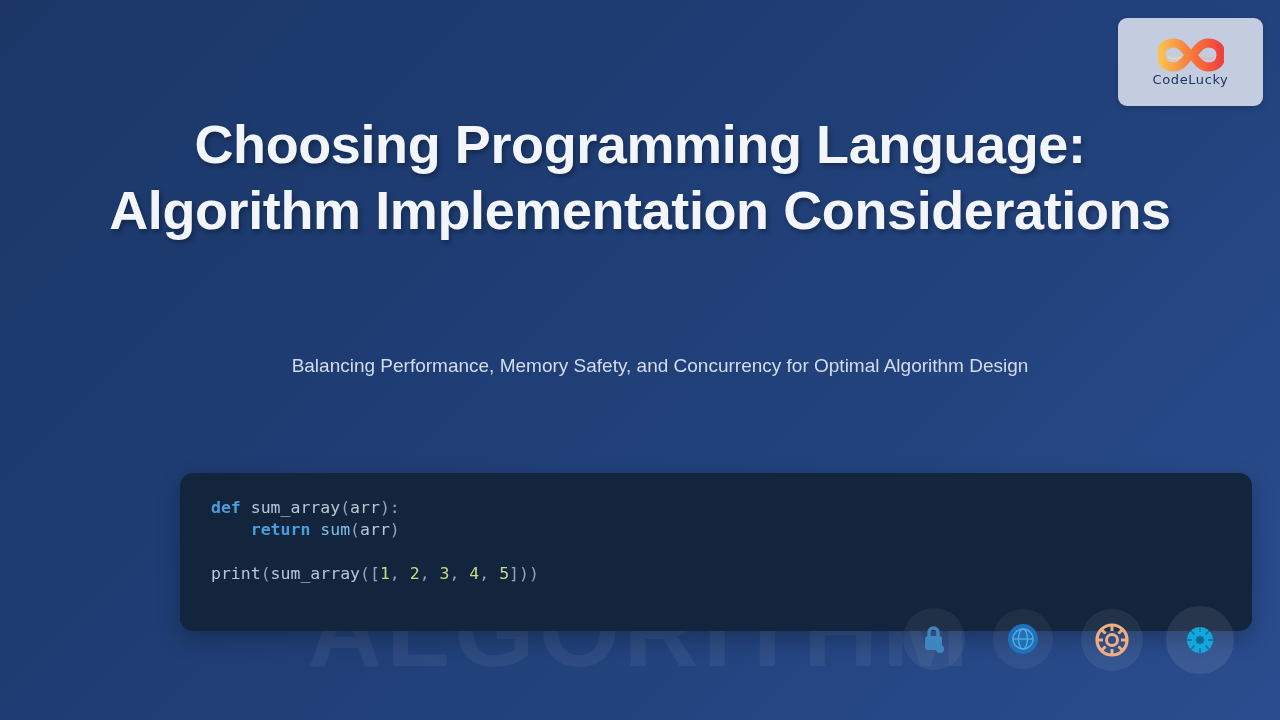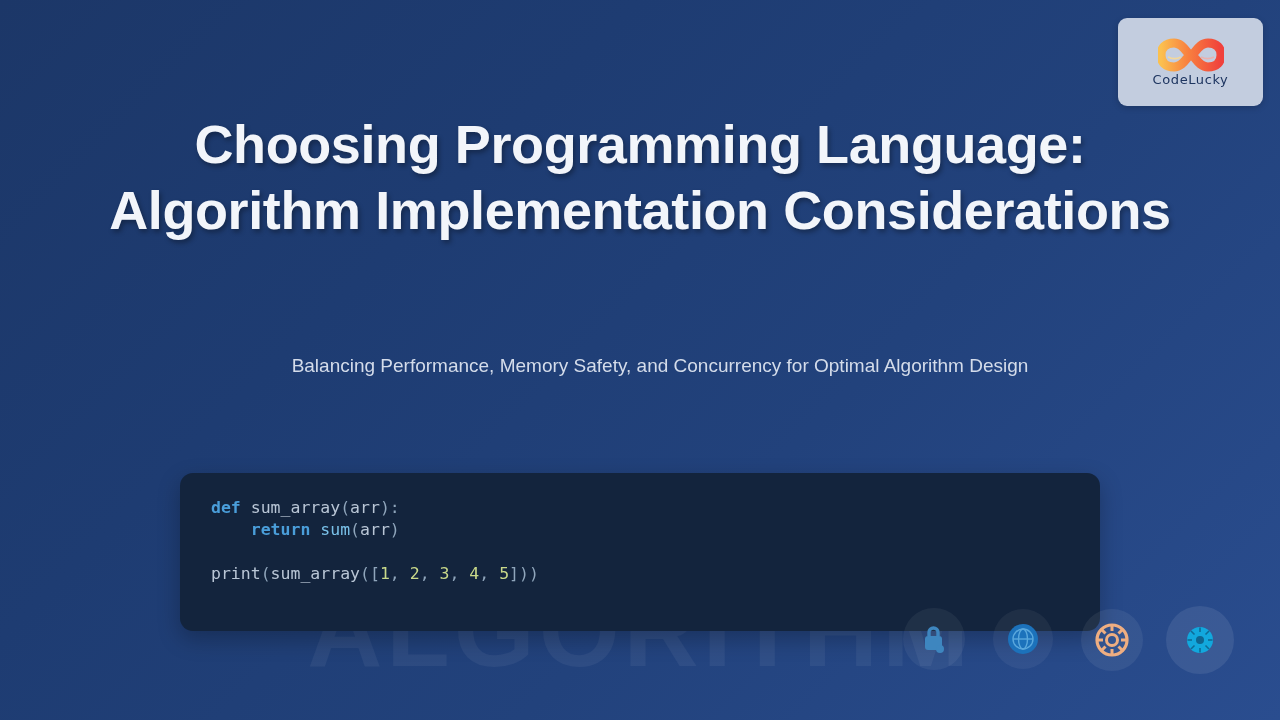--- a/index.html
+++ b/index.html
@@ -68,21 +68,21 @@
     font-size: 19px;
     color: #d4dcea;
     line-height: 1.48;
     margin-left: 40px;
   }
 
   
   #code-block {
     position: absolute;
     left: 180px; top: 473px;
-    width: 920px; height: 158px;
+    width: 1072px; height: 158px;
     background: #13243d;
     border-radius: 13px;
     box-shadow: 0 8px 22px rgba(0,0,0,0.25);
     padding: 24px 0 0 31px;
     overflow: hidden;
   }
   #code-block pre {
     font-family: "DejaVu Sans Mono", monospace;
     font-size: 16.5px;
     line-height: 22px;

